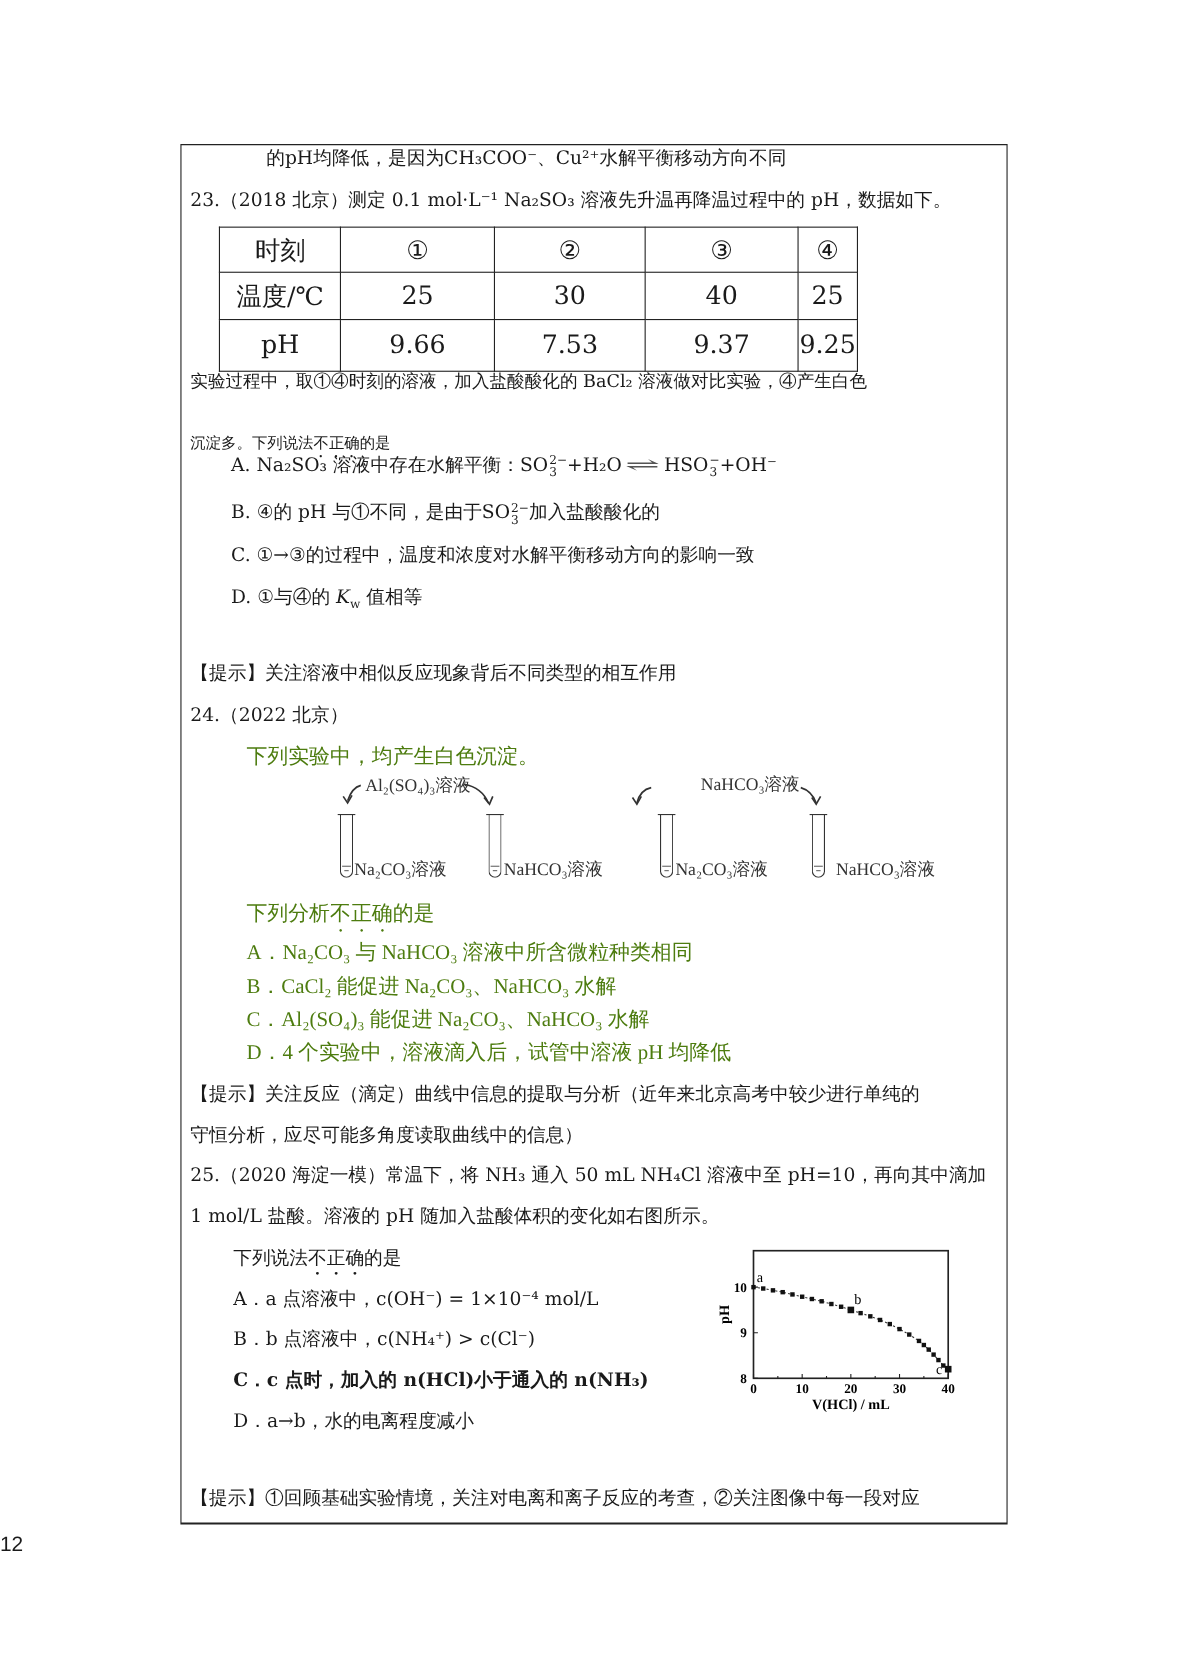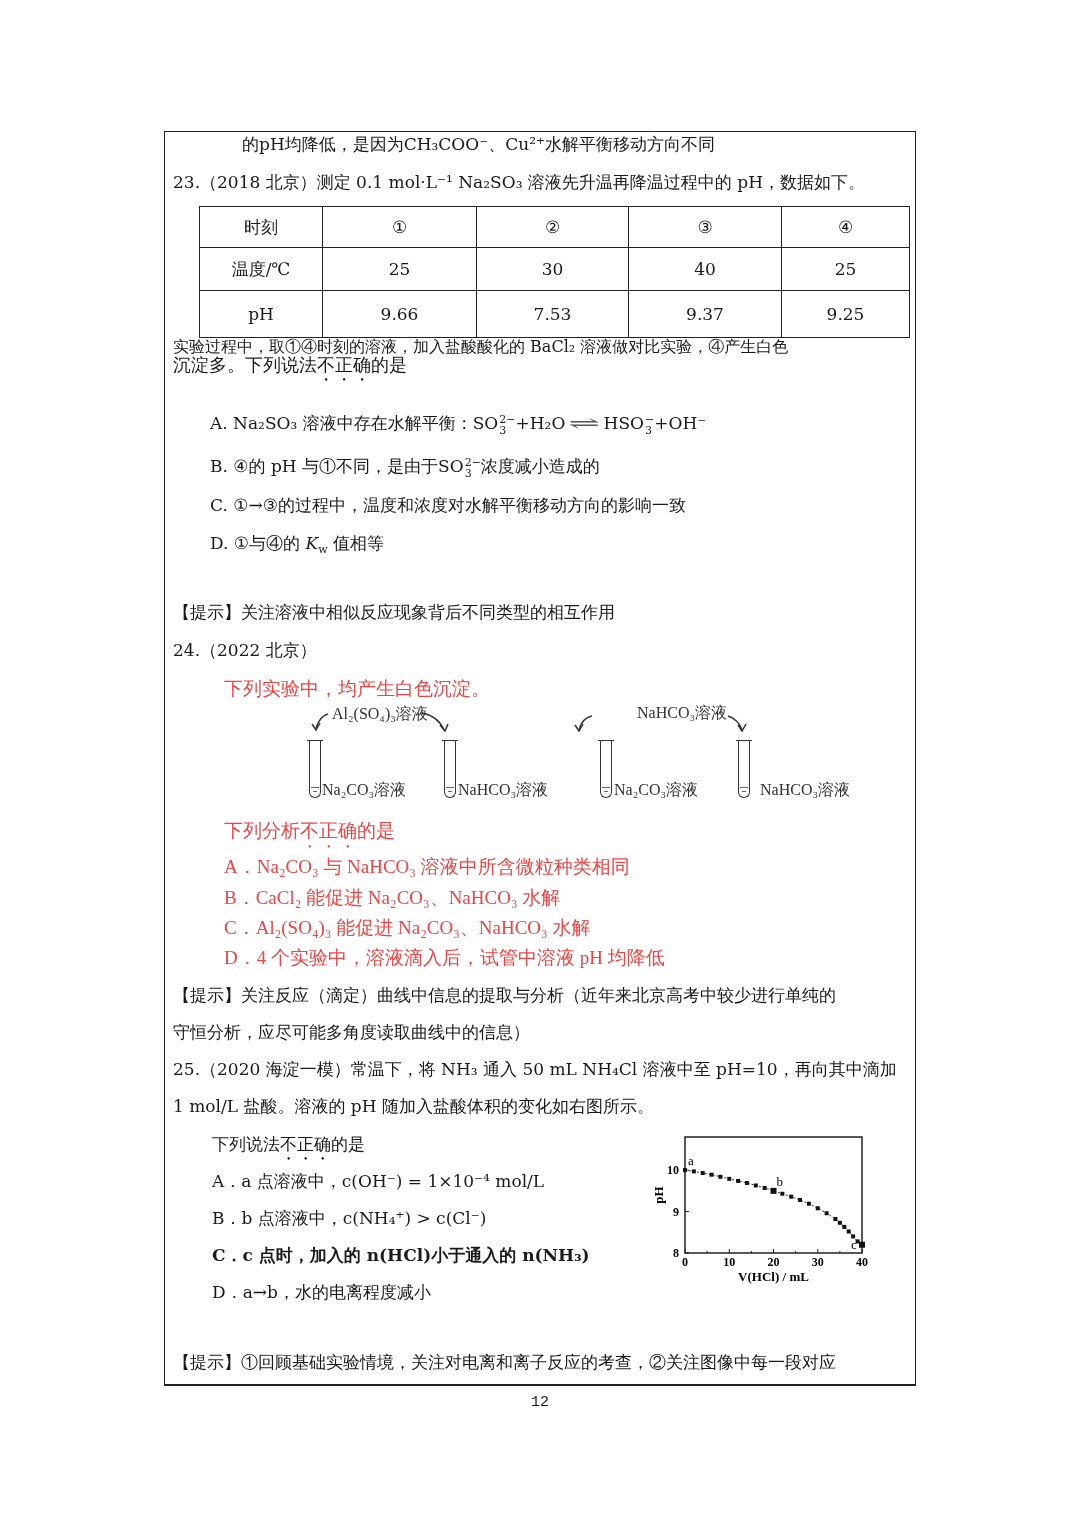--- a/index.html
+++ b/index.html
@@ -5,33 +5,33 @@
   html, body { margin:0; padding:0; background:#ffffff; }
   body { width:1080px; height:1527px; position:relative; overflow:hidden;
          font-family:"DejaVu Serif","Liberation Serif",serif; color:#1a1a1a; }
   .box { position:absolute; left:164px; top:131px; width:752px; height:1255px;
          border:1.5px solid #222; border-bottom:2.5px solid #222; box-sizing:border-box; }
   .line { position:absolute; left:173px; font-size:17px; white-space:nowrap; line-height:22px; }
   .ind { left:210px; }
   sub, sup { font-size:11px; line-height:0; }
   .ss { display:inline-flex; flex-direction:column; vertical-align:middle; font-size:11px; line-height:11px; margin-left:1px; }
   .dot { text-emphasis: dot; -webkit-text-emphasis: dot; text-emphasis-position: under; -webkit-text-emphasis-position: under; }
-  table.data { position:absolute; left:199px; top:206px; width:711px; border-collapse:collapse; font-size:17px; }
+  table.data { position:absolute; left:199px; top:206px; width:581px; border-collapse:collapse; font-size:23px; }
   table.data td { border:1.5px solid #222; text-align:center; }
   table.data tr.r1 td { height:38px; }
   table.data tr.r2 td { height:40px; }
   table.data tr.r3 td { height:44px; }
-  .q24 { font-family:"Liberation Serif",serif; font-size:19px; color:#ef4444; }
+  .q24 { font-family:"Liberation Serif",serif; font-size:19px; color:#4d7c0f; }
   .fig { position:absolute; }
   .tube { position:absolute; width:12px; height:58px; border:1.5px solid #333; border-top:none; border-radius:0 0 7px 7px; box-sizing:border-box; }
   .tube::before { content:""; position:absolute; left:-3px; top:0; width:16px; border-top:1.5px solid #333; }
   .tube .liq1 { position:absolute; left:1px; right:1px; bottom:9px; border-top:1px solid #666; }
   .tube .liq2 { position:absolute; left:3px; right:3px; bottom:5px; border-top:1px solid #666; }
   .tlabel { position:absolute; font-size:16px; font-family:"Liberation Serif",serif; color:#333; white-space:nowrap; }
-  .pagenum { position:absolute; left:0; width:1080px; top:1394px; text-align:center; font-size:15px; font-family:Liberation Mono, monospace; }
+  .pagenum { position:absolute; left:0; width:1080px; top:1394px; font-size:19px; font-family:Liberation Sans, sans-serif; }
   .chart { position:absolute; left:650px; top:1132px; }
 </style>
 </head>
 <body>
 
 <div class="box"></div>
 
 <div class="line" style="left:242px; top:133px;">的pH均降低，是因为CH₃COO⁻、Cu²⁺水解平衡移动方向不同</div>
 
 <div class="line" style="top:171px;">23.（2018 北京）测定 0.1 mol·L⁻¹ Na₂SO₃ 溶液先升温再降温过程中的 pH，数据如下。</div>
@@ -56,39 +56,39 @@
     <td>pH</td>
     <td>9.66</td>
     <td>7.53</td>
     <td>9.37</td>
     <td>9.25</td>
   </tr>
 </tbody>
   </table>
 
 <div class="line" style="top:336px; font-size:16px;">实验过程中，取①④时刻的溶液，加入盐酸酸化的 BaCl₂ 溶液做对比实验，④产生白色</div>
-<div class="line" style="top:354px; font-size:18px;">
+<div class="line" style="top:392px; font-size:14px;">
   <span>沉淀多。下列说法</span><span class="dot">不正确</span><span>的是</span>
 </div>
 
 <div class="line ind" style="top:412px;">
   <span>A. Na₂SO₃ 溶液中存在水解平衡：SO</span><span class="ss">
       <span>2−</span>
       <span>3</span>
     </span><span>+H₂O</span><span style="display:inline-block; transform:scaleX(2.2); margin:0 12px; color:#555;">⇌</span><span>HSO</span><span class="ss">
       <span>−</span>
       <span>3</span>
     </span><span>+OH⁻</span>
 </div>
 
 <div class="line ind" style="top:455px;">
   <span>B. ④的 pH 与①不同，是由于SO</span><span class="ss">
       <span>2−</span>
       <span>3</span>
-    </span><span>浓度减小造成的</span>
+    </span><span>加入盐酸酸化的</span>
 </div>
 
 <div class="line ind" style="top:494px;">C. ①→③的过程中，温度和浓度对水解平衡移动方向的影响一致</div>
 
 <div class="line ind" style="top:532px;">
   <span>D. ①与④的 </span><i>K</i><sub>w</sub><span> 值相等</span>
 </div>
 
 <div class="line" style="top:601px;">【提示】关注溶液中相似反应现象背后不同类型的相互作用</div>
 

